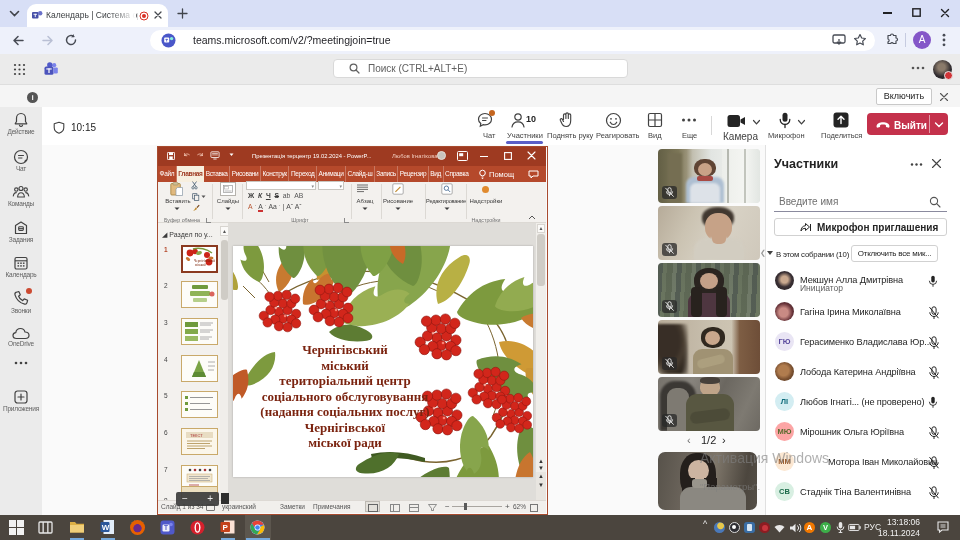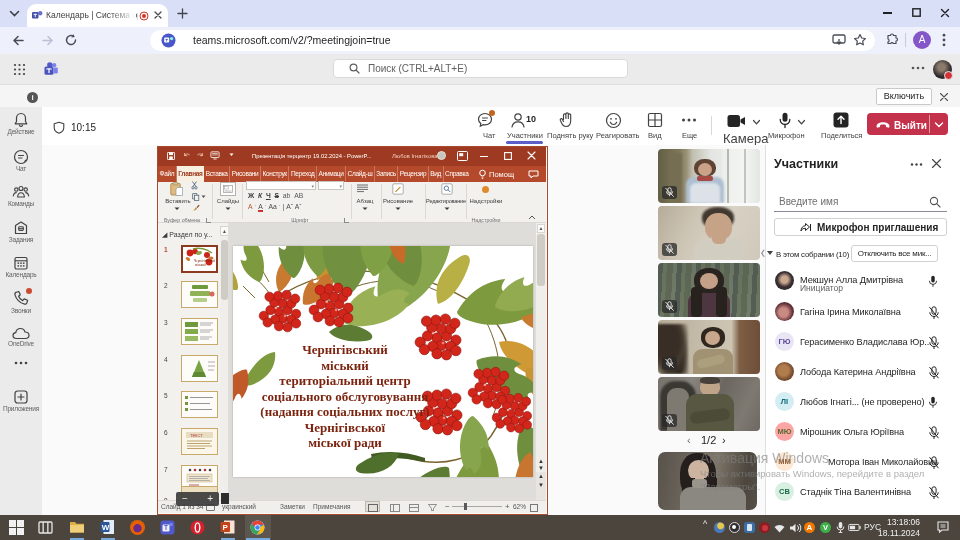--- a/index.html
+++ b/index.html
@@ -273,21 +273,21 @@
       <svg width="20" height="14" viewBox="0 0 20 14">
         <rect x="0.5" y="1" width="12.5" height="12" rx="2.5" fill="#242424"></rect>
         <path d="M13.5 5.5 L18 3 V11 L13.5 8.5 Z" fill="#242424"></path>
       </svg>
     </div>
 <div class="ab" style="left:752px;top:119px;">
       <svg width="9" height="7" viewBox="0 0 9 7">
         <path d="M1.5 1.5 L4.5 4.8 L7.5 1.5" stroke="#424242" stroke-width="1.2" fill="none" stroke-linecap="round"></path>
       </svg>
     </div>
-<div class="ab" style="left:723px;top:131px;font-size:13px;color:#424242;">Камера</div>
+<div class="ab" style="left:723px;top:131px;font-size:10px;color:#424242;">Камера</div>
 <div class="ab" style="left:779px;top:112px;">
       <svg width="12" height="17" viewBox="0 0 12 17">
         <rect x="3.5" y="0.8" width="5" height="9" rx="2.5" fill="#242424"></rect>
         <path d="M1.2 7.5 C1.2 10.3 3.3 12.3 6 12.3 C8.7 12.3 10.8 10.3 10.8 7.5" fill="none" stroke="#242424" stroke-width="1.3" stroke-linecap="round"></path>
         <path d="M6 12.3 V15.5" stroke="#242424" stroke-width="1.3" stroke-linecap="round"></path>
       </svg>
     </div>
 <div class="ab" style="left:797px;top:119px;">
       <svg width="9" height="7" viewBox="0 0 9 7">
         <path d="M1.5 1.5 L4.5 4.8 L7.5 1.5" stroke="#424242" stroke-width="1.2" fill="none" stroke-linecap="round"></path>
@@ -1001,21 +1001,20 @@
 <div class="pavatar" style="left:775px;top:482px;background:#d8efe2;color:#1b6b4a;">СВ</div>
 <div class="ab pname" style="left:800px;top:487px;text-align:right;">Стаднік Тіна Валентинівна</div>
 <div class="ab" style="left:928px;top:486px;">
       <svg width="12" height="14" viewBox="0 0 12 14">
         <rect x="3.9" y="0.8" width="4.2" height="7.5" rx="2.1" fill="none" stroke="#242424" stroke-width="1"></rect>
         <path d="M1.8 6.3 a4.2 4.2 0 0 0 8.4 0 M6 10.5 V13 M1.5 1.2 L10.5 12.2" stroke="#242424" stroke-width="1" fill="none"></path>
       </svg>
     </div>
 
 <div class="wm" style="left:700px;top:450px;font-size:14px;">Активация Windows</div>
-<div class="wm" style="left:700px;top:468px;font-size:9.5px;white-space:nowrap;">Чтобы активировать Windows, перейдите в раздел</div>
 <div class="wm" style="left:700px;top:481px;font-size:9.5px;">"Параметры".</div>
 
 <div class="ab" id="taskbar"></div>
 <div class="ab" style="left:9px;top:520px;">
       <svg width="15" height="15" viewBox="0 0 15 15">
         <g fill="#f2f2f2">
           <rect x="0" y="0" width="7" height="7"></rect>
           <rect x="8" y="0" width="7" height="7"></rect>
           <rect x="0" y="8" width="7" height="7"></rect>
           <rect x="8" y="8" width="7" height="7"></rect>

